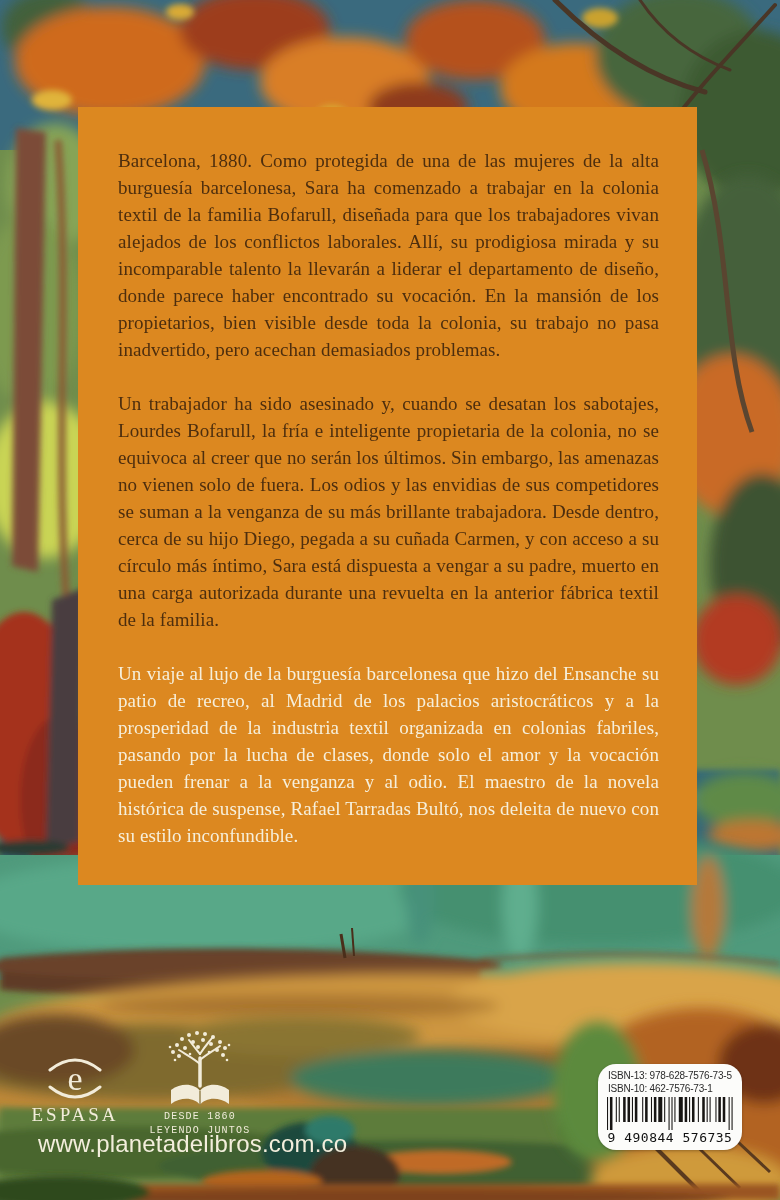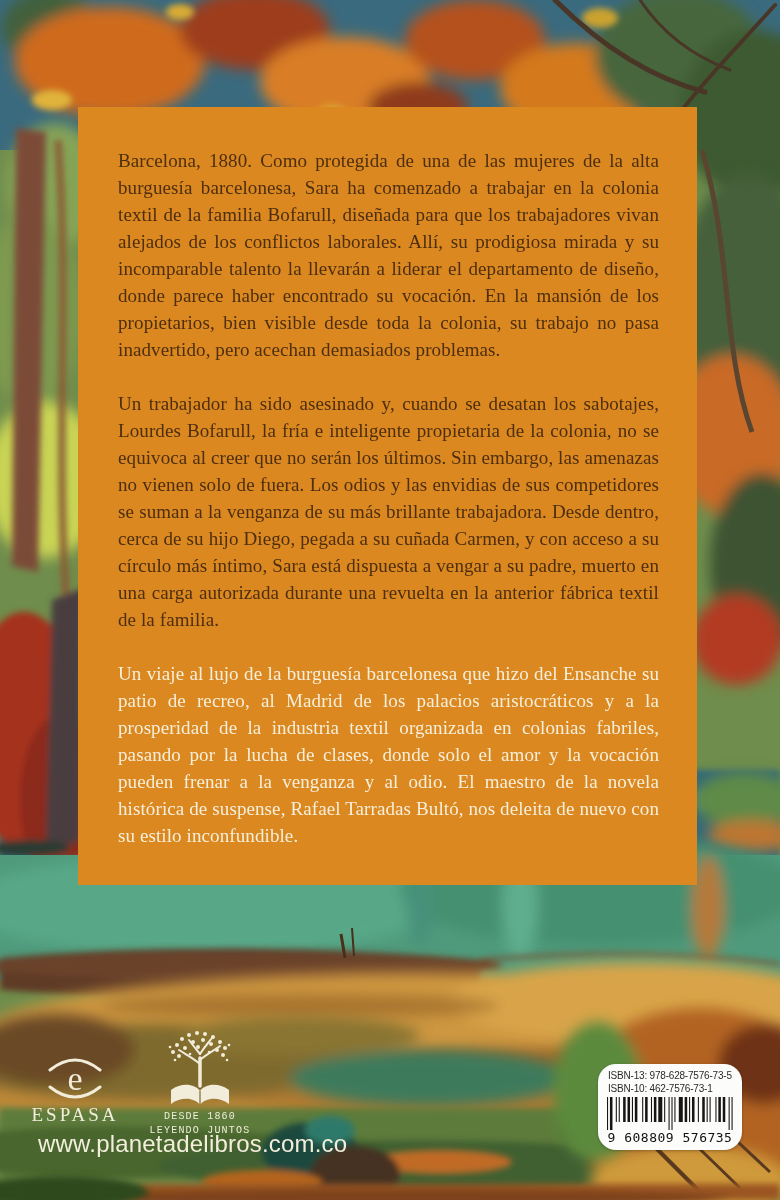--- a/index.html
+++ b/index.html
@@ -281,16 +281,16 @@
         <rect x="90.84" y="0" width="1.07" height="25" fill="#171513"></rect>
         <rect x="95.23" y="0" width="2.53" height="25" fill="#171513"></rect>
         <rect x="99.63" y="0" width="1.07" height="25" fill="#171513"></rect>
         <rect x="102.56" y="0" width="1.07" height="25" fill="#171513"></rect>
         <rect x="108.42" y="0" width="1.07" height="25" fill="#171513"></rect>
         <rect x="111.35" y="0" width="2.53" height="25" fill="#171513"></rect>
         <rect x="115.74" y="0" width="2.53" height="25" fill="#171513"></rect>
         <rect x="121.60" y="0" width="1.07" height="33" fill="#171513"></rect>
         <rect x="124.53" y="0" width="1.07" height="33" fill="#171513"></rect>
       </svg>
-    <div class="bc-digits">9 608809 576735</div>
+    <div class="bc-digits">9 490844 576735</div>
   </div>
 
 </div>
 
 </body></html>

